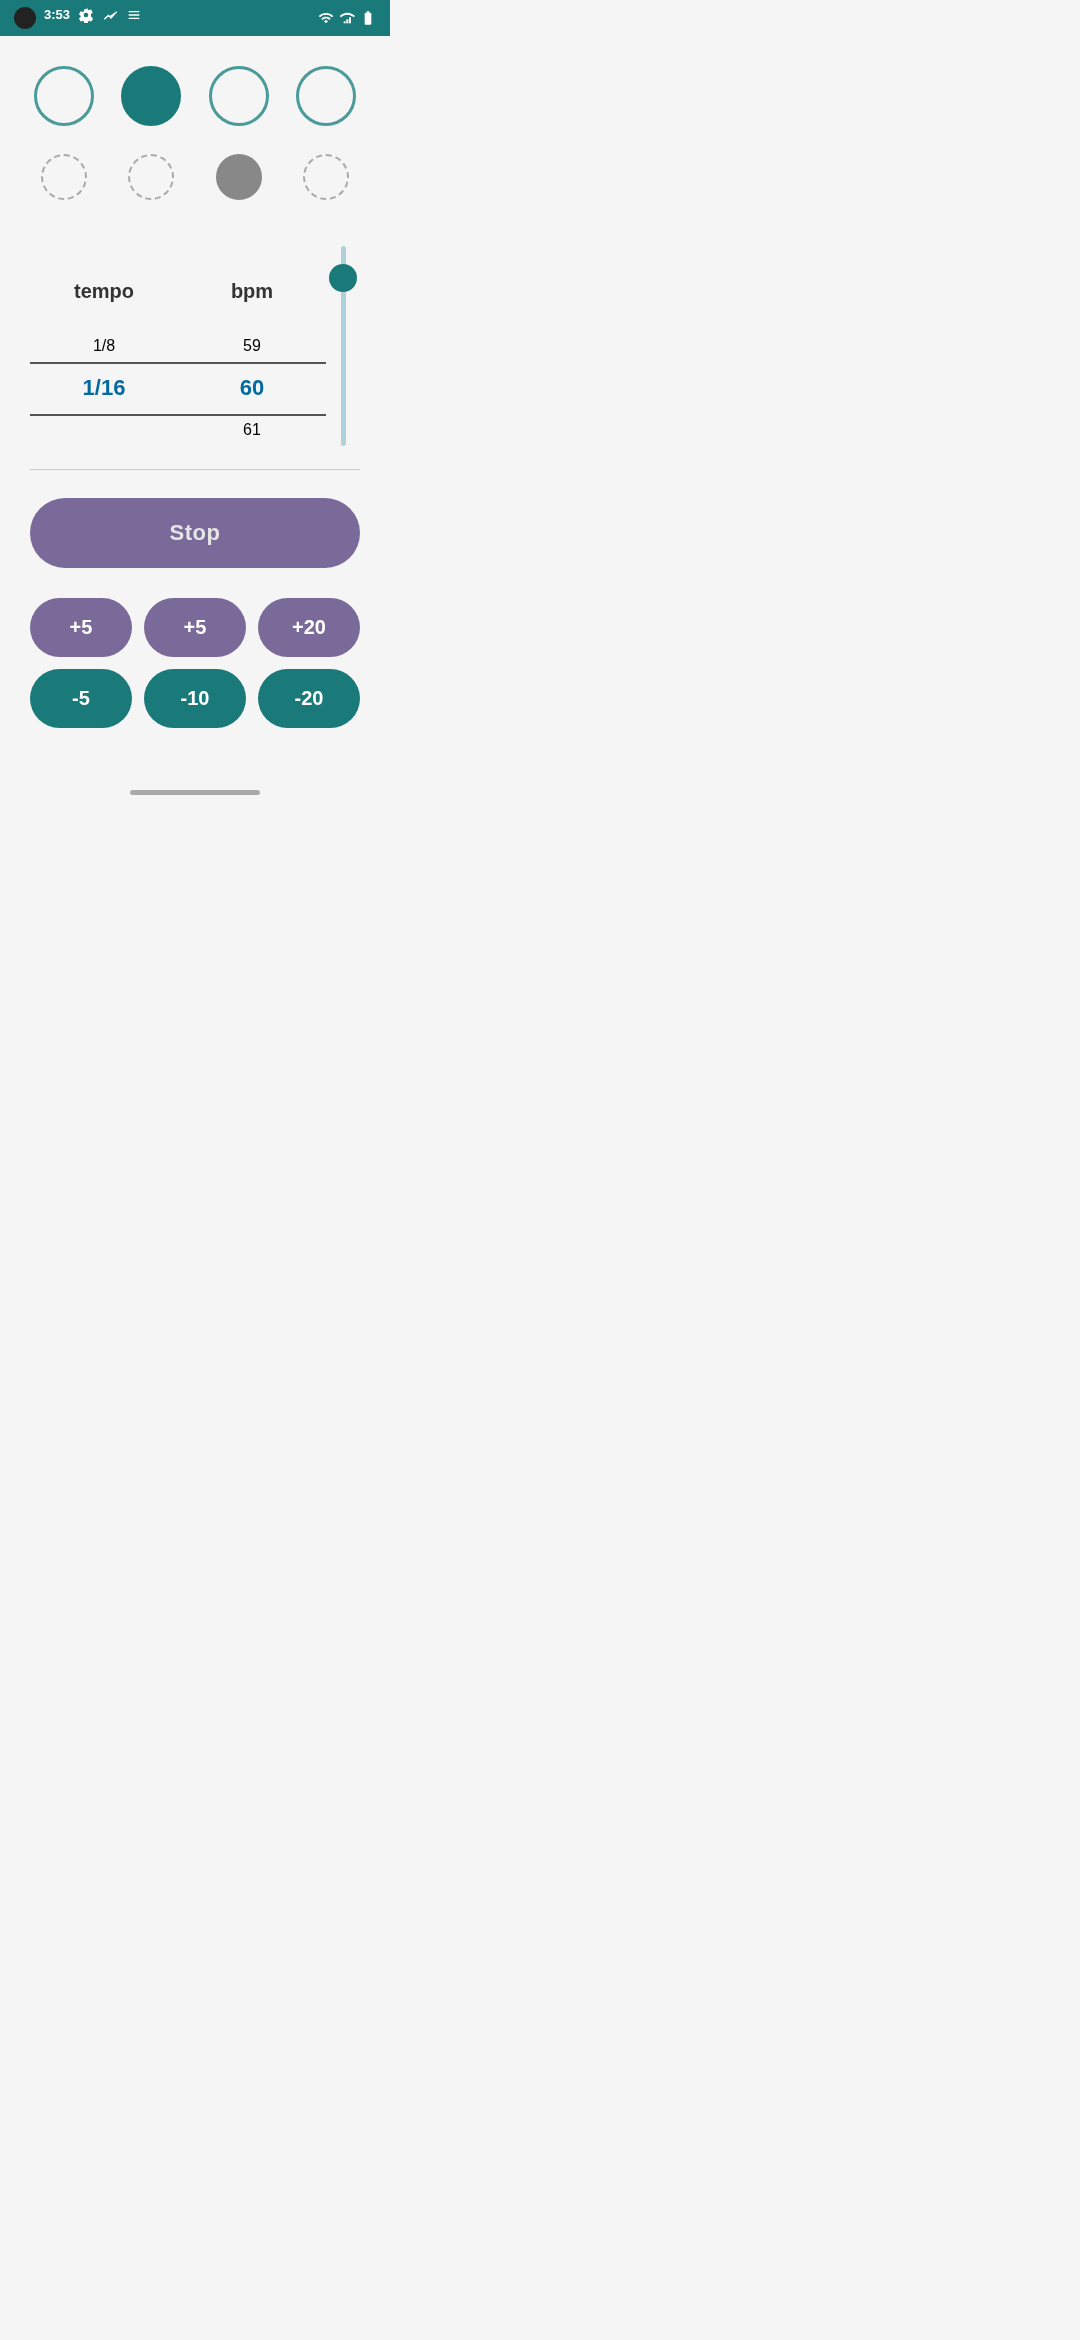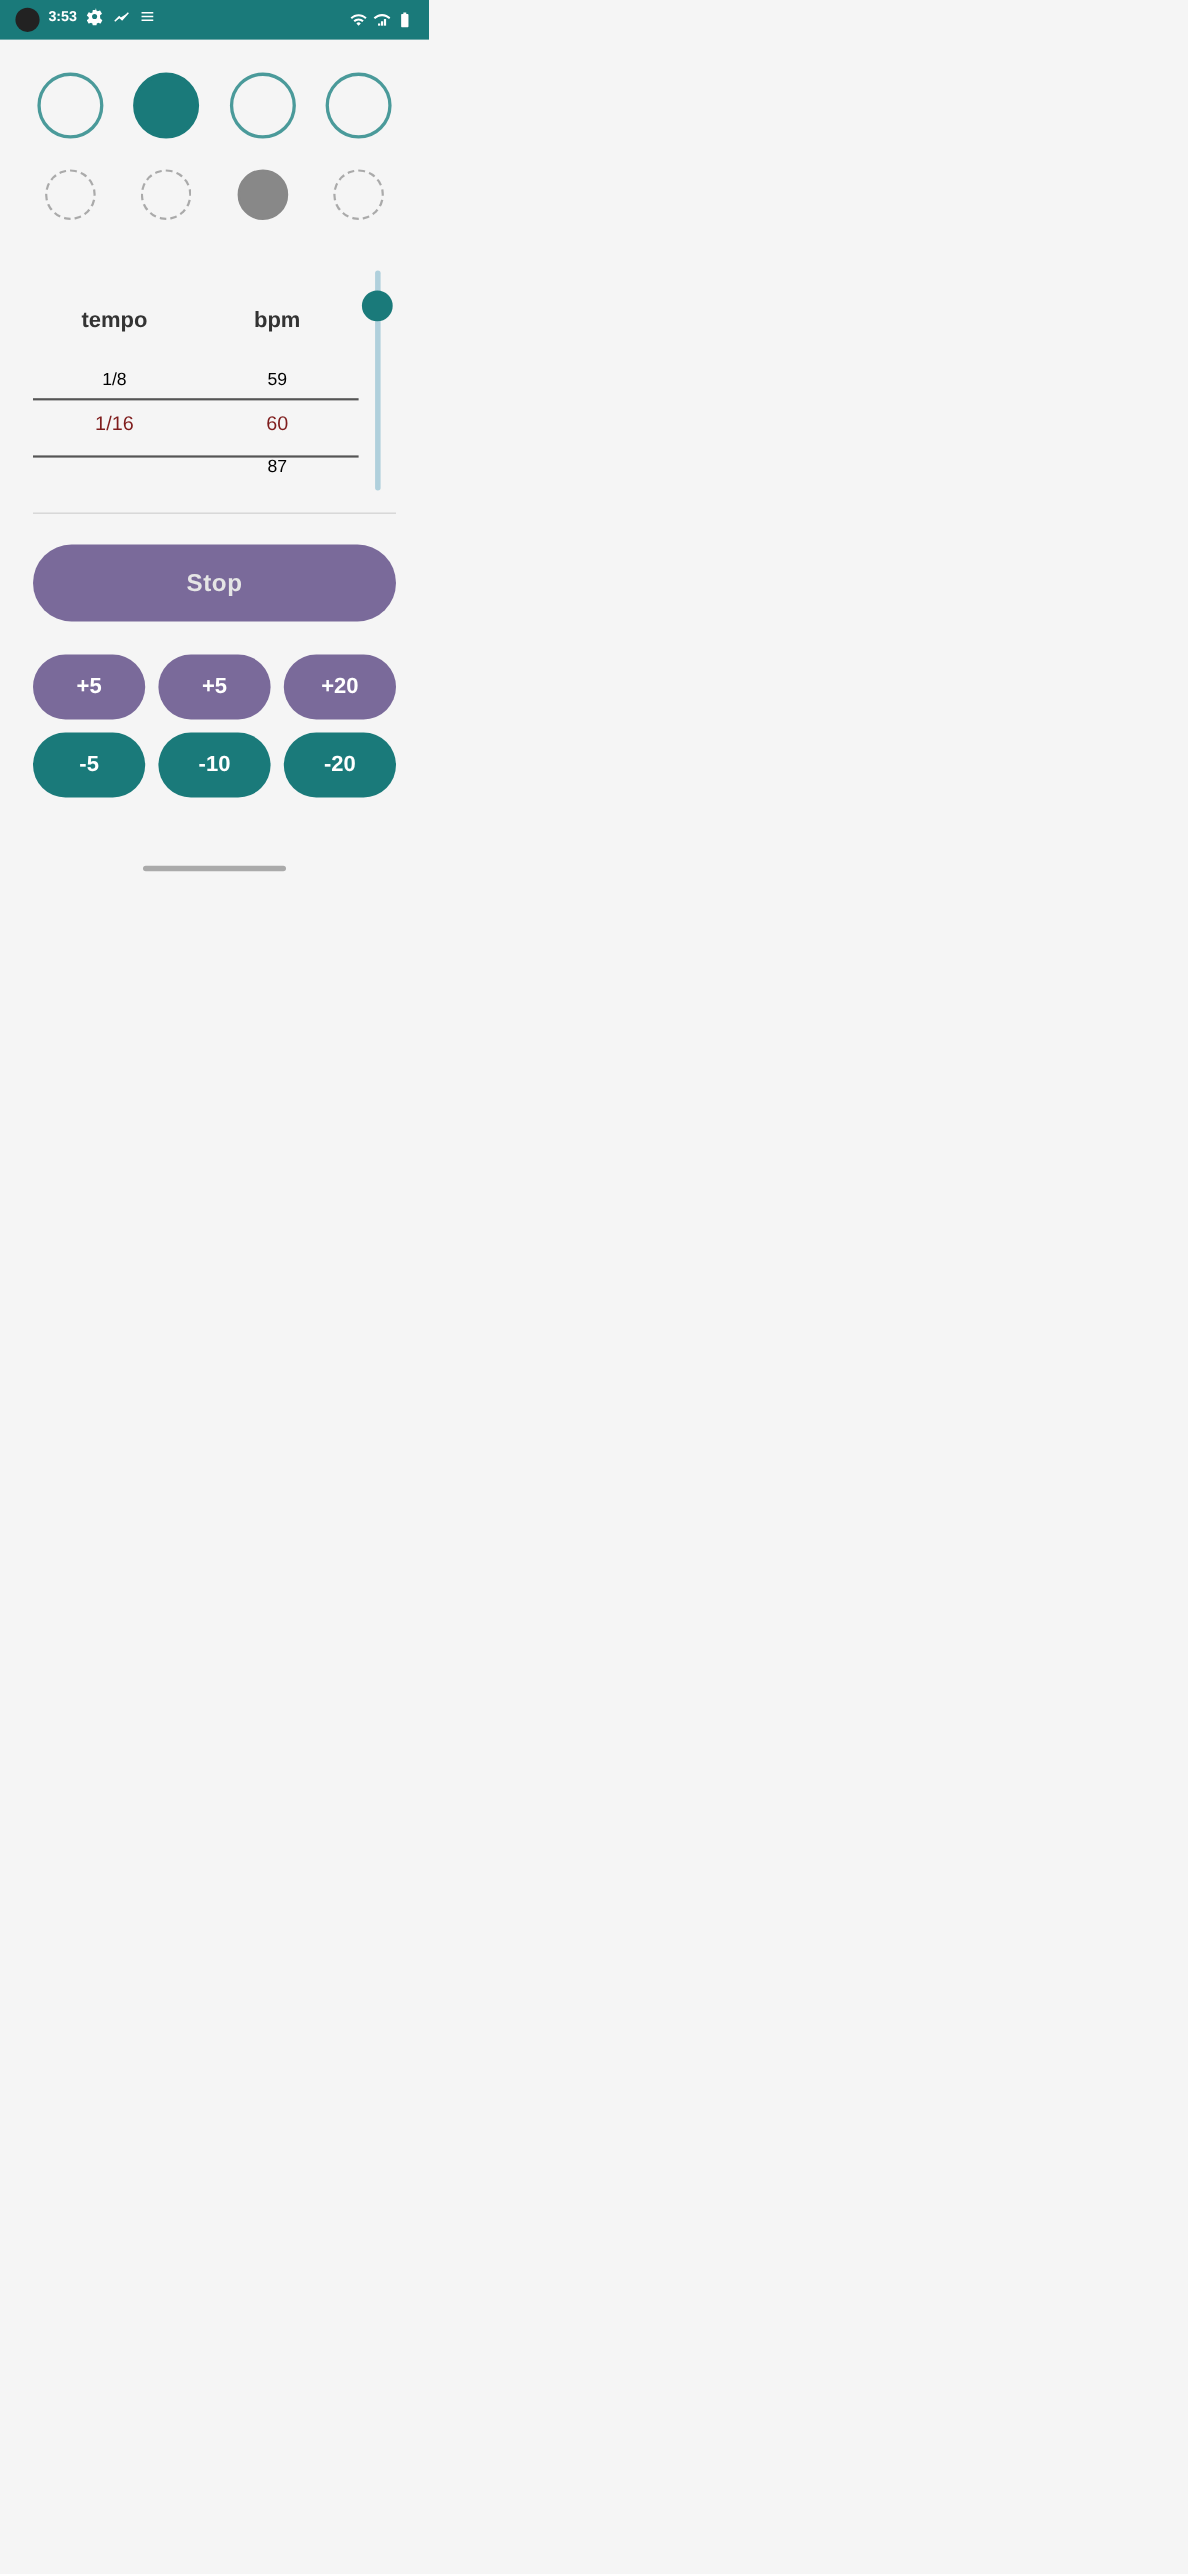--- a/index.html
+++ b/index.html
@@ -117,23 +117,23 @@
 
     .col-item {
       font-size: 16px;
       color: #000000;
       padding: 10px 0;
       width: 100%;
       text-align: center;
     }
 
     .col-item.selected {
-      font-size: 18px;
-      font-weight: 400;
-      color: #7f1d1d;
+      font-size: 22px;
+      font-weight: 700;
+      color: #0369a1;
     }
 
     
     .slider-side {
       width: 34px;
       display: flex;
       flex-direction: column;
       align-items: center;
       padding-top: 10px;
       position: relative;
@@ -273,21 +273,21 @@
         <div class="col-header">tempo</div>
         <div class="col-item">1/8</div>
         <div class="col-item selected">1/16</div>
         <div class="col-item"></div>
       </div>
 
       <div class="col">
         <div class="col-header">bpm</div>
         <div class="col-item">59</div>
         <div class="col-item selected">60</div>
-        <div class="col-item">87</div>
+        <div class="col-item">61</div>
       </div>
     <div style="position: absolute; left: 0px; right: 0px; height: 2px; background: rgb(85, 85, 85); top: 82px; z-index: 1;"></div>
         <div style="position: absolute; left: 0px; right: 0px; height: 2px; background: rgb(85, 85, 85); top: 134px; z-index: 1;"></div>
       </div>
 
     <div class="slider-side">
       <div class="slider-track-v">
         <div class="slider-thumb-v"></div>
       </div>
     </div>

